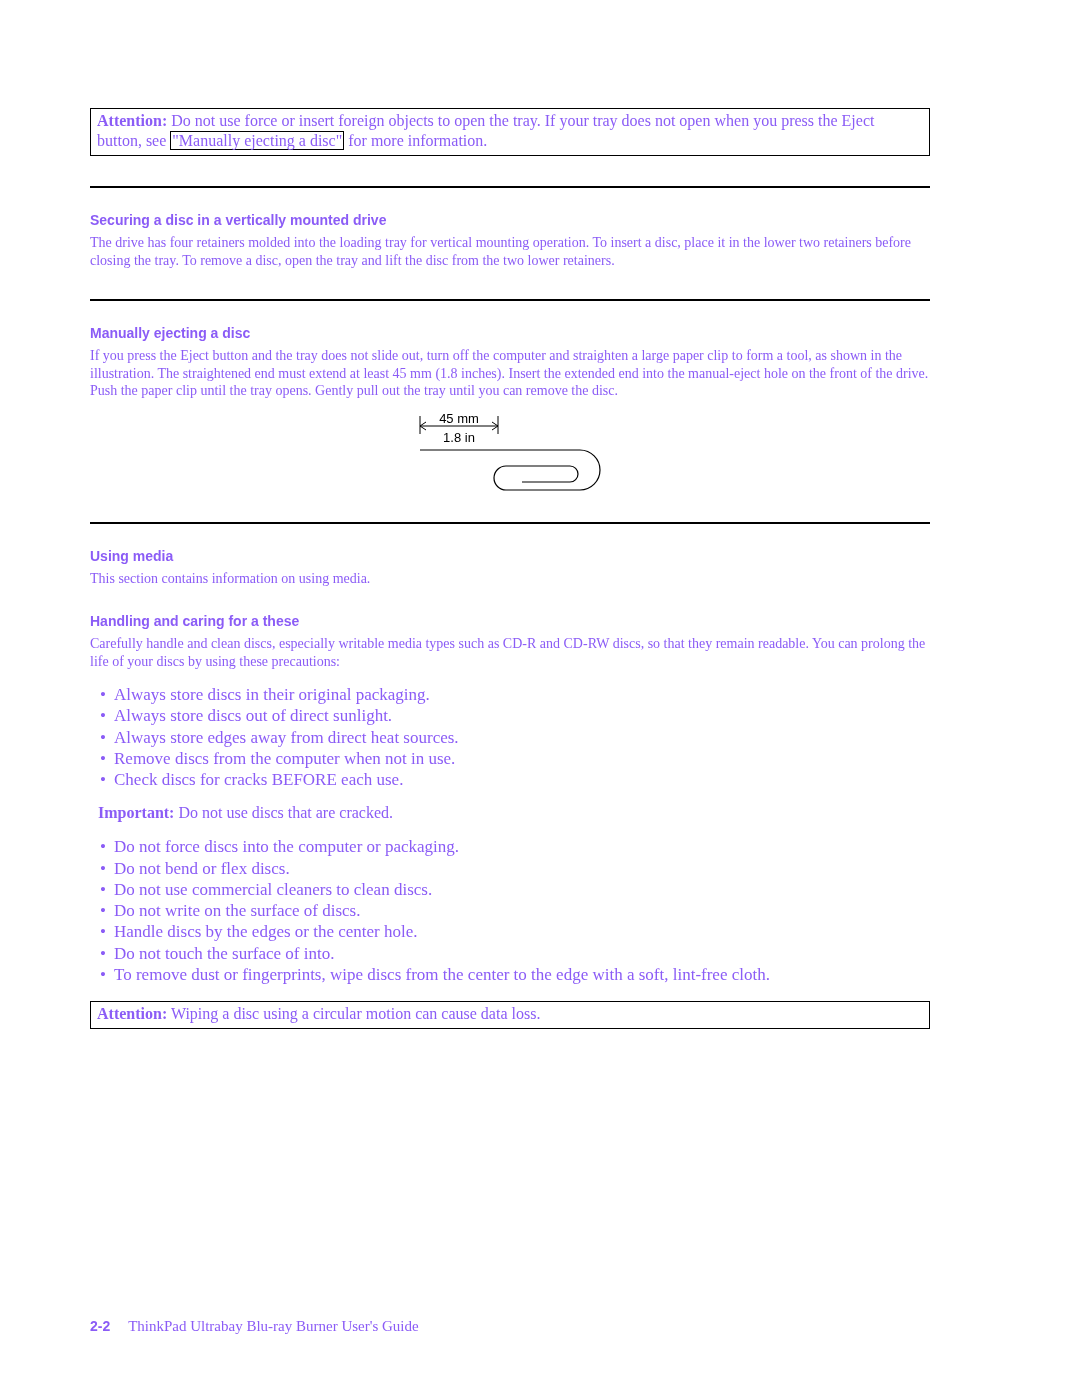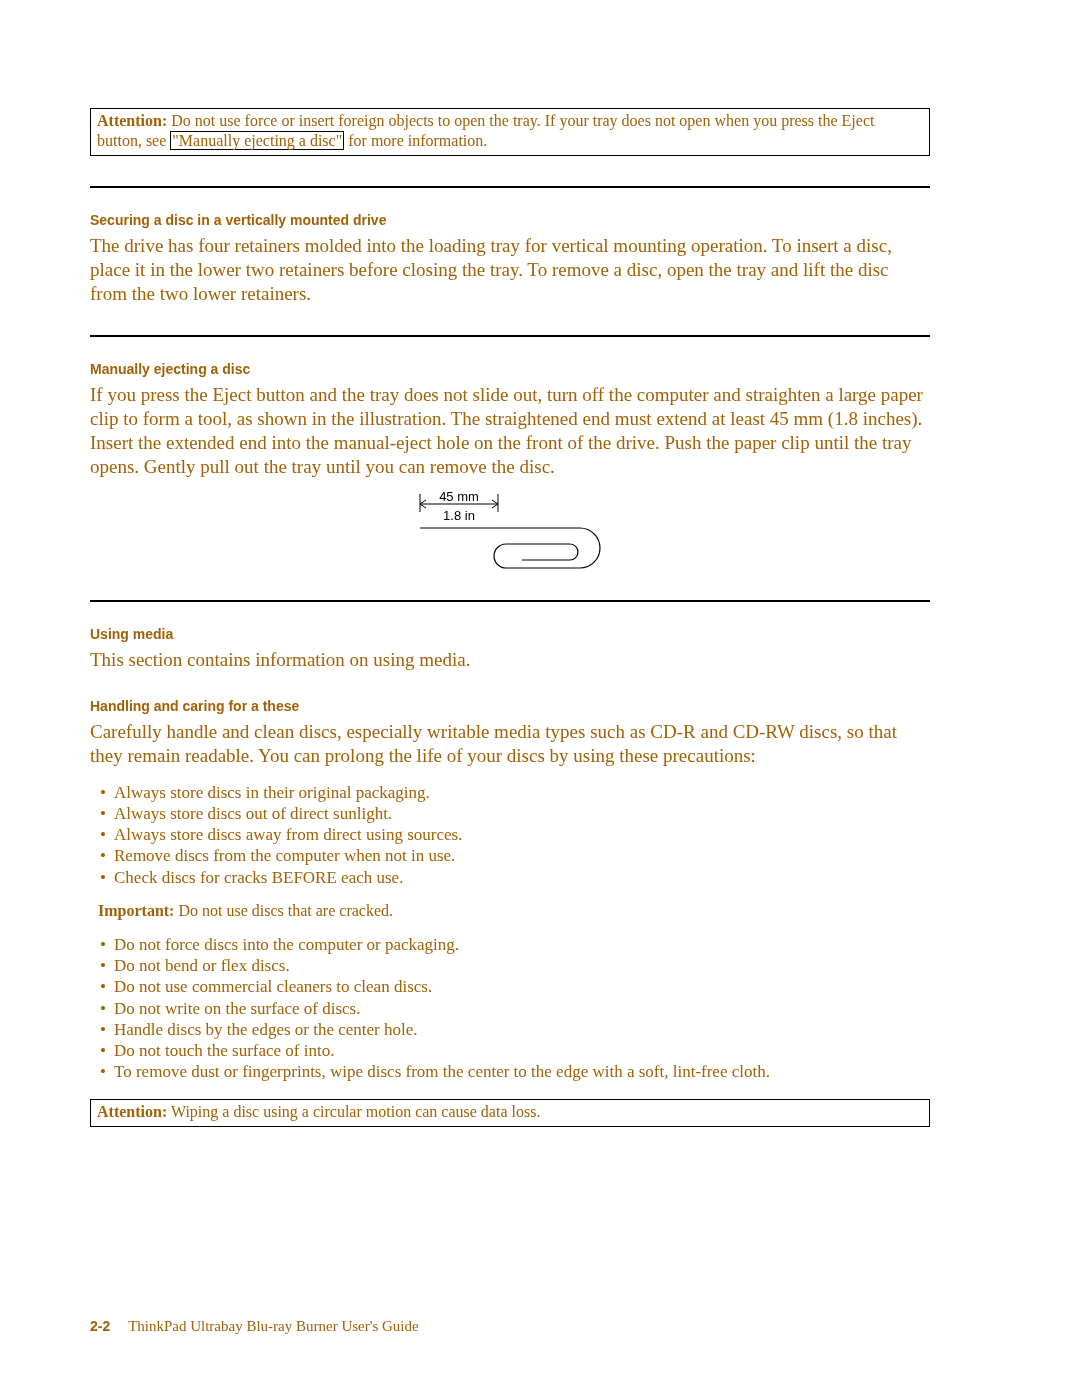--- a/index.html
+++ b/index.html
@@ -7,21 +7,21 @@
     padding: 0;
     background: #ffffff;
     width: 1080px;
   }
   .page {
     position: relative;
     width: 1080px;
     height: 1397px;
     background: #ffffff;
     font-family: "Palatino Linotype", "Book Antiqua", Palatino, serif;
-    color: #a16207;
+    color: #8b5cf6;
     text-decoration: underline;
   }
   .content {
     position: absolute;
     left: 90px;
     top: 108px;
     width: 840px;
   }
   .notice-box {
     border: 1px solid #000;
@@ -42,21 +42,21 @@
     margin: 0;
   }
   .hr-top { margin-top: 30px; }
   h2.section-head {
     font-family: Arial, Helvetica, sans-serif;
     font-weight: bold;
     font-size: 14px;
     margin: 24px 0 4px 0;
   }
   p.body {
-    font-size: 19px;
+    font-size: 14px;
     line-height: 1.25;
     margin: 6px 0 0 0;
   }
   .illustration {
     margin: 14px auto 6px auto;
     display: block;
   }
   ul.bullets {
     list-style: none;
     padding: 0;
@@ -150,21 +150,21 @@
     <hr class="hr hr-top">
     <h2 class="section-head">Using media</h2>
     <p class="body">This section contains information on using media.</p>
 
     <h2 class="section-head" style="margin-top:26px">Handling and caring for a these</h2>
     <p class="body">Carefully handle and clean discs, especially writable media types such as CD-R and CD-RW discs, so that they remain readable. You can prolong the life of your discs by using these precautions:</p>
 
     <ul class="bullets" id="bullets-a">
         <li>Always store discs in their original packaging.</li>
         <li>Always store discs out of direct sunlight.</li>
-        <li>Always store discs away from direct using sources.</li>
+        <li>Always store edges away from direct heat sources.</li>
         <li>Remove discs from the computer when not in use.</li>
         <li>Check discs for cracks BEFORE each use.</li>
       </ul>
 
     <div class="important-line">
       <span class="important-label">Important:</span>
       <span>Do not use discs that are cracked.</span>
     </div>
 
     <ul class="bullets" id="bullets-b">

